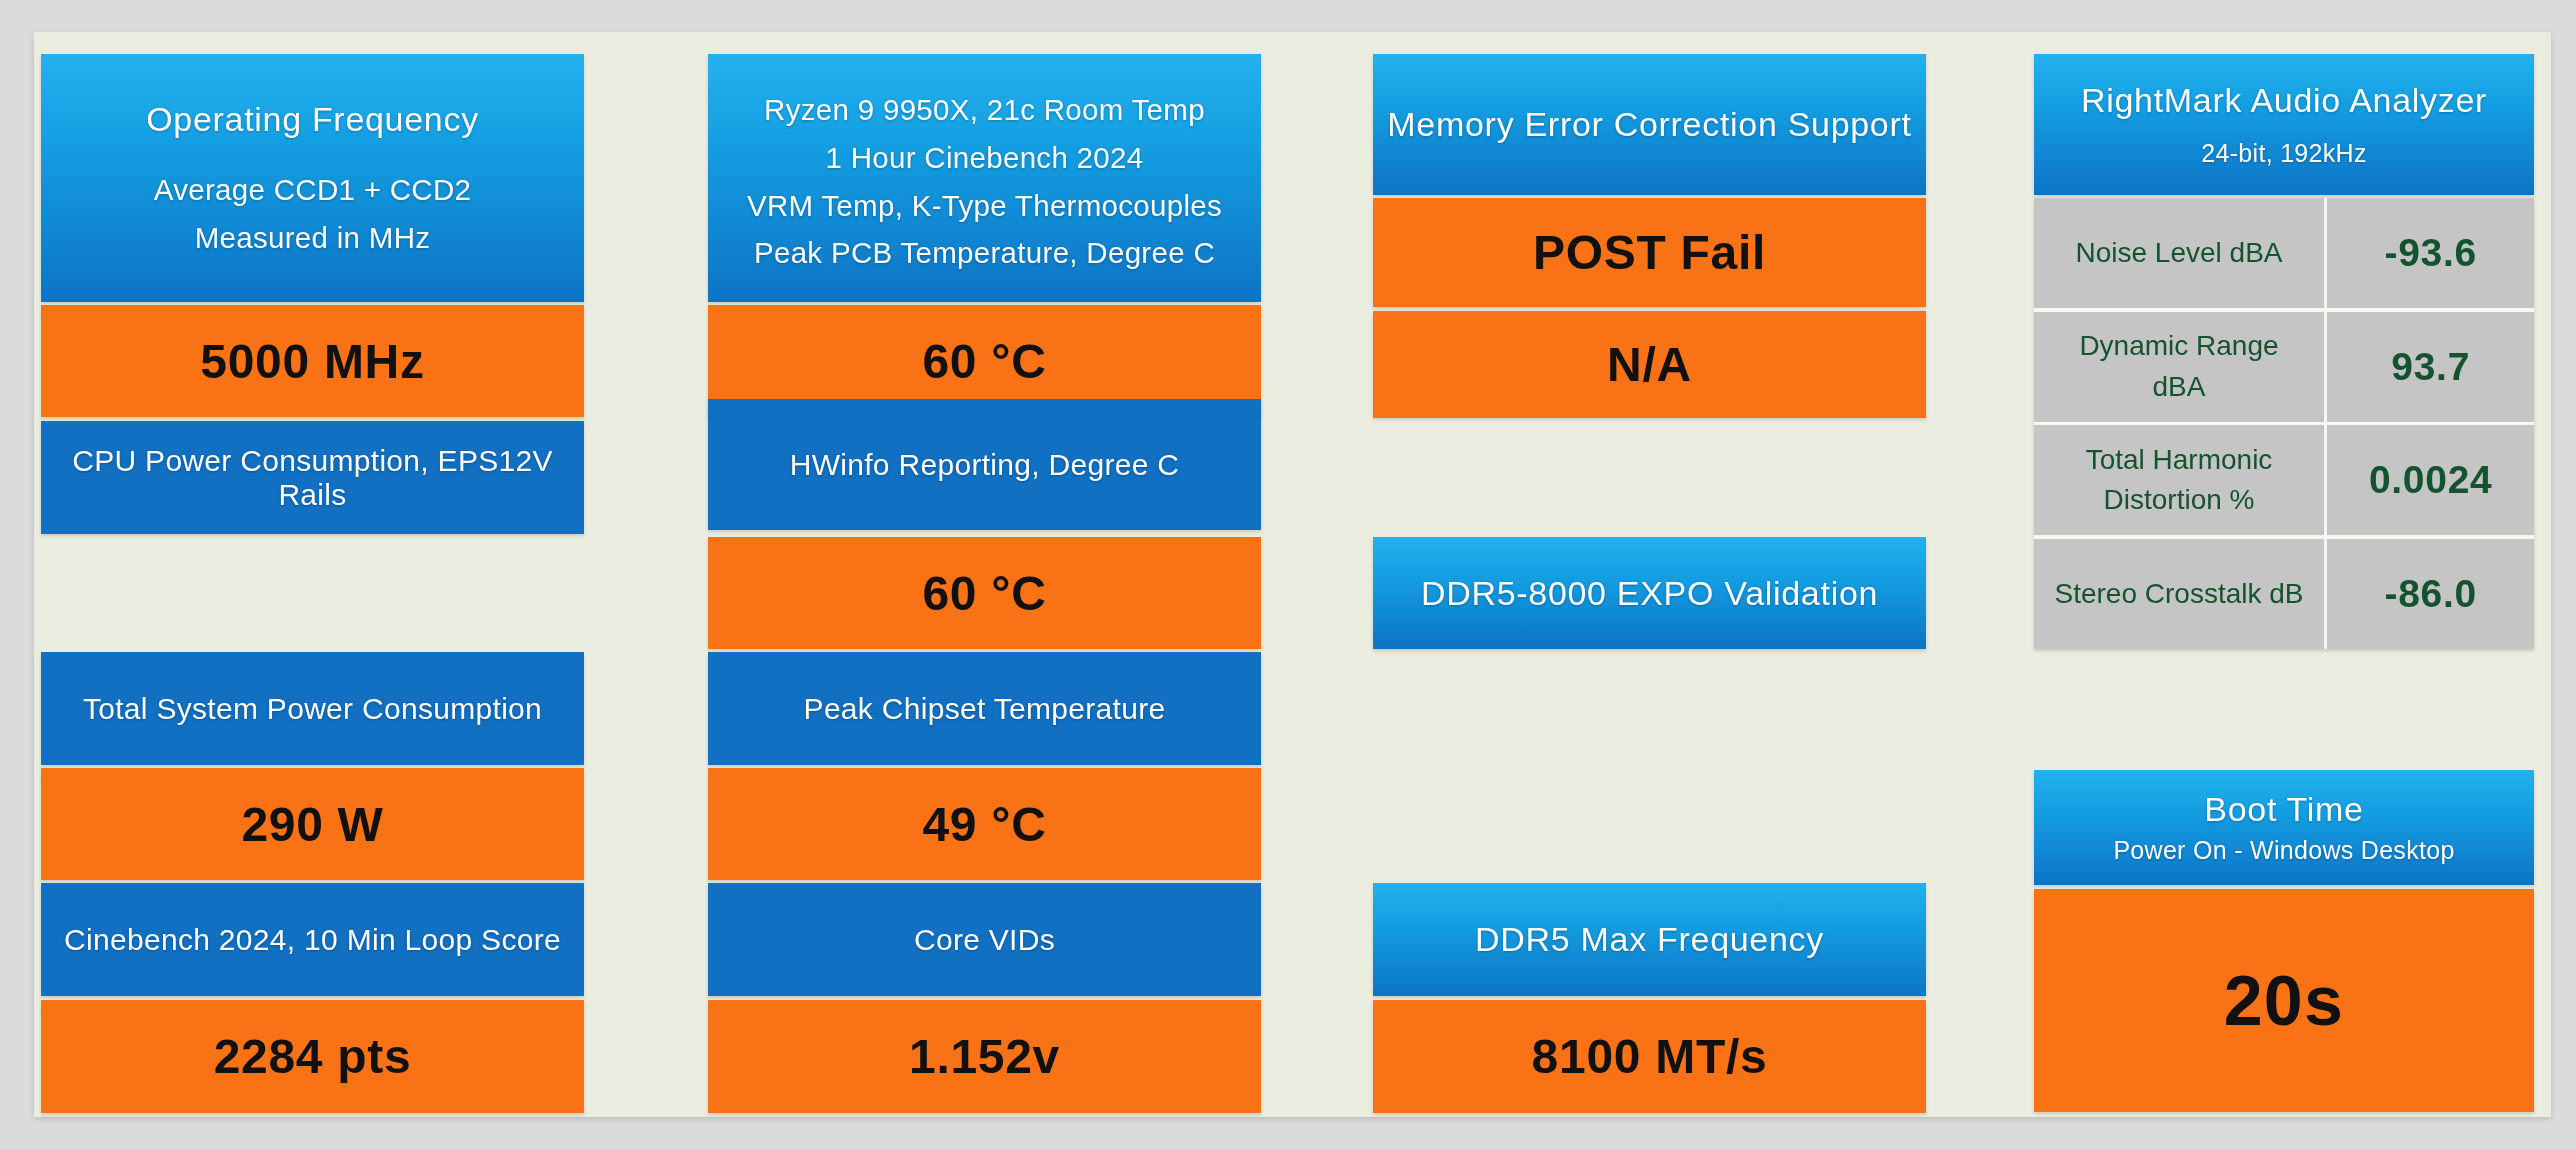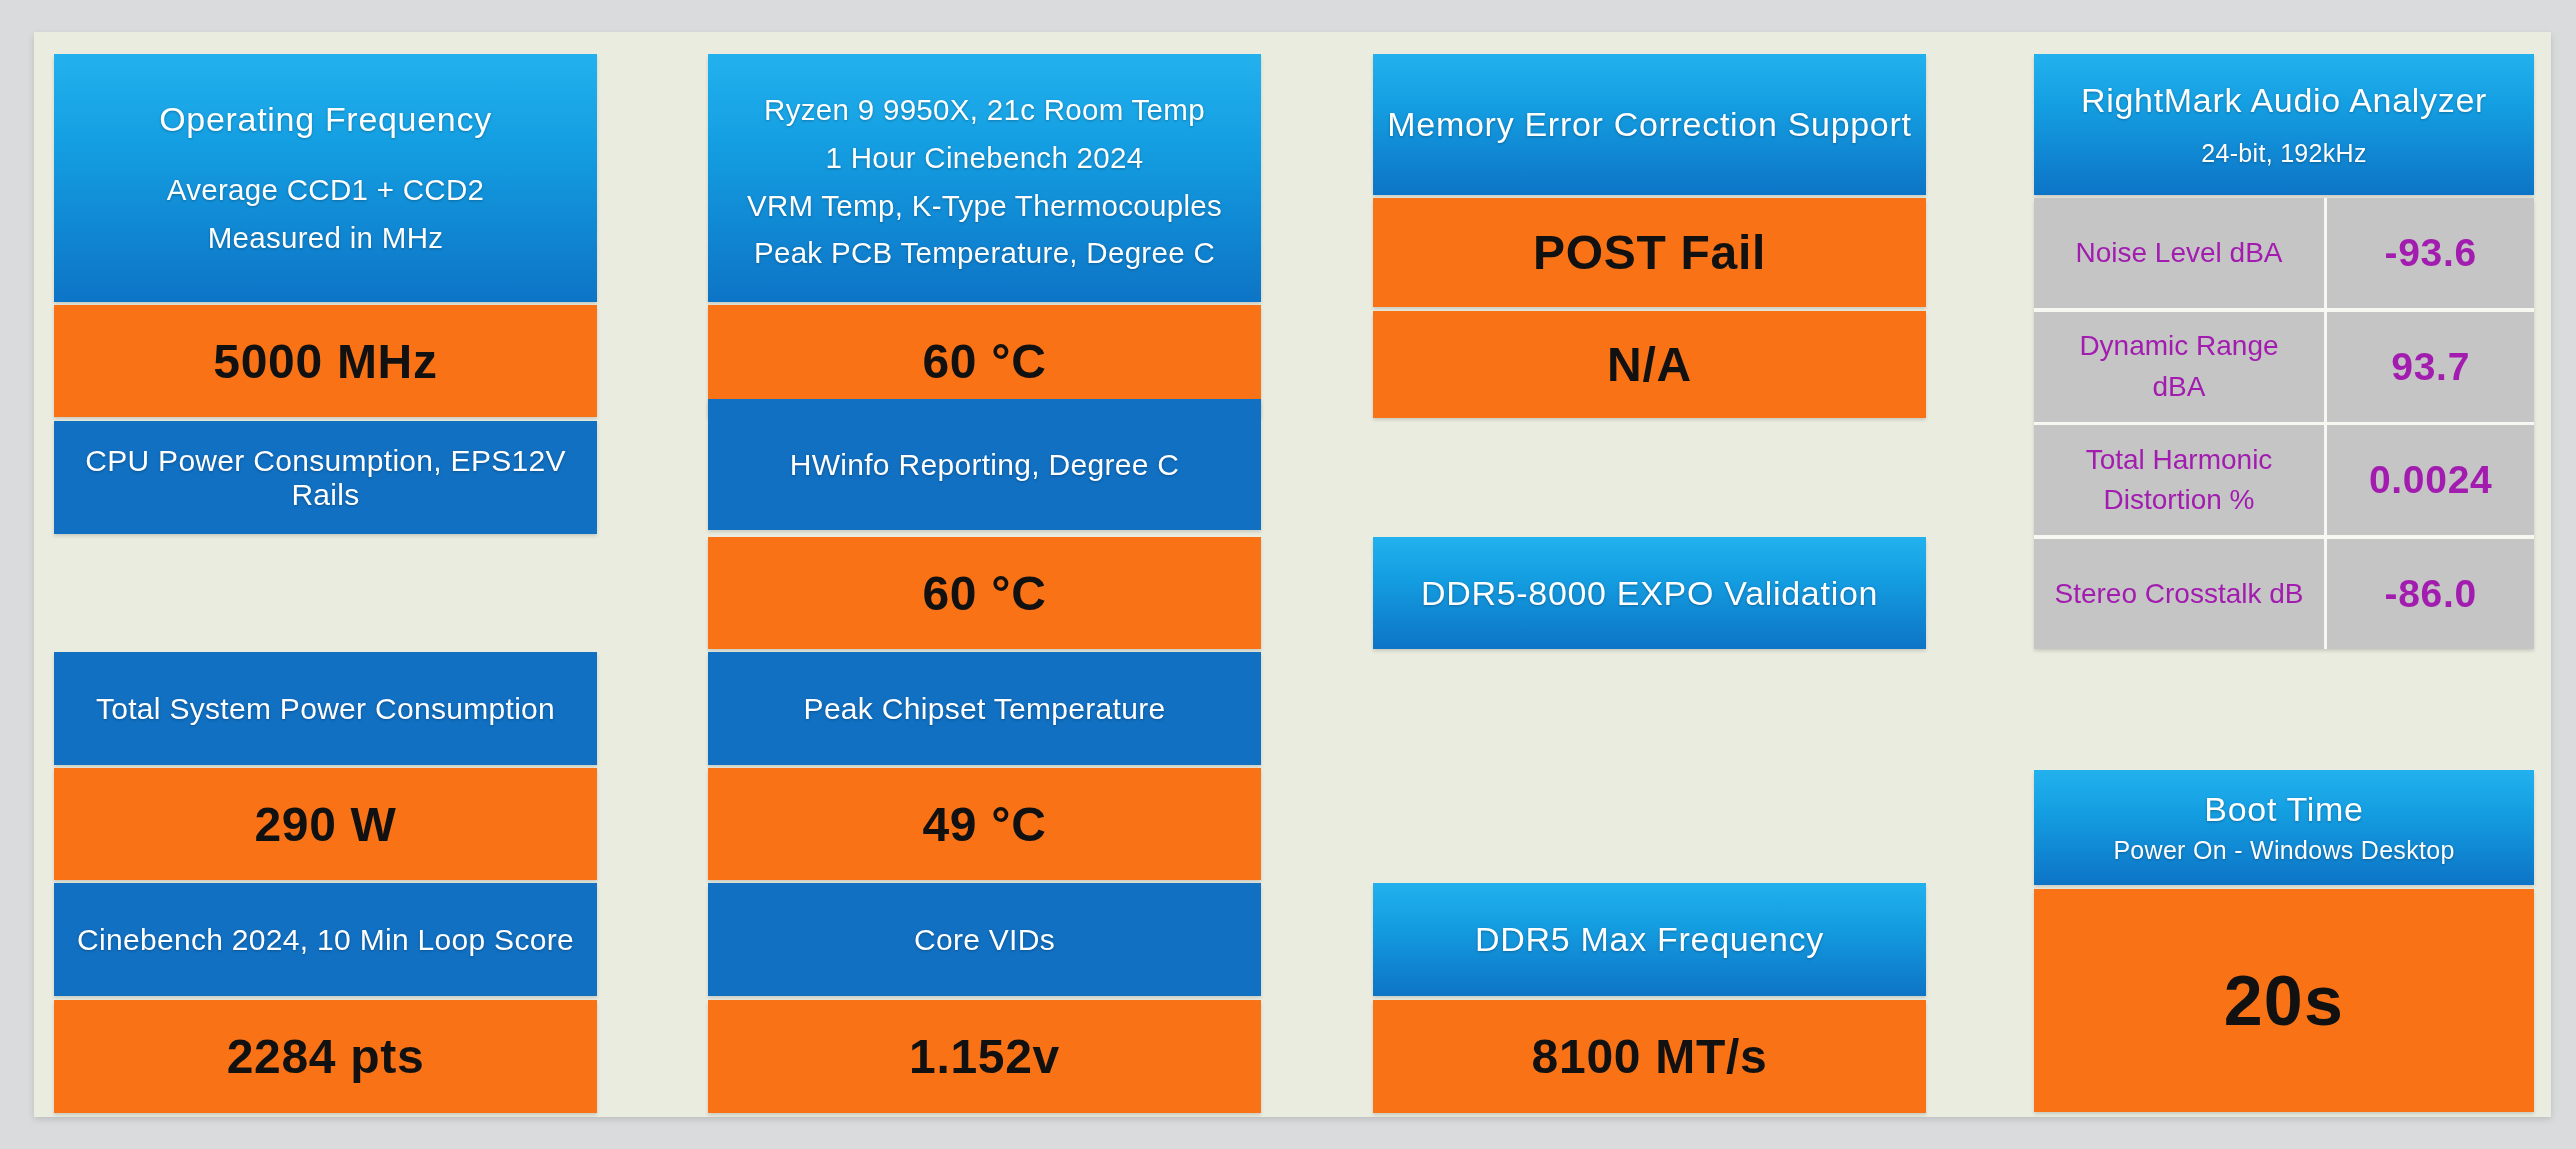--- a/index.html
+++ b/index.html
@@ -45,34 +45,34 @@
     display: grid;
     grid-template-columns: 290px 1fr;
     grid-template-rows: repeat(4, 1fr);
     gap: 3.4px;
     background: #f7f8f2;
     box-shadow: 0 2.7px 3.4px rgba(0,0,0,0.14);
   }
   .audio-table .tcell {
     background: #c5c5c5;
     display: flex; align-items: center; justify-content: center;
-    text-align: center; color: #a21caf;
+    text-align: center; color: #14532d;
   }
   .audio-table .tlabel { font-size: 28px; line-height: 1.45; padding: 0 19px; }
   .audio-table .tvalue { font-size: 39px; font-weight: bold; letter-spacing: 0.7px; }
 
   .boot-value { font-size: 70px; font-weight: bold; letter-spacing: 1.3px; }
 </style>
 </head>
 <body>
 
 <div class="canvas">
   <div class="panel"></div>
 
-  <div class="col" style="left:54px; width:543px;border-radius:14px;">
+  <div class="col" style="left:41px; width:543px;border-radius:14px;">
     <div class="cell grad tallhdr" style="top:54px; height:248px;">
       <div class="hdr-title">Operating Frequency</div>
       <div class="hdr-sub">
         <div>Average CCD1 + CCD2</div>
         <div>Measured in MHz</div>
       </div>
     </div>
     <div class="cell grayv value" style="top:305px; height:112px;">5000 MHz</div>
     <div class="cell flatblue blue-label" style="top:421px; height:113px;">CPU Power Consumption, EPS12V Rails</div>
     <div class="cell flatblue blue-label" style="top:652px; height:113px;">Total System Power Consumption</div>

